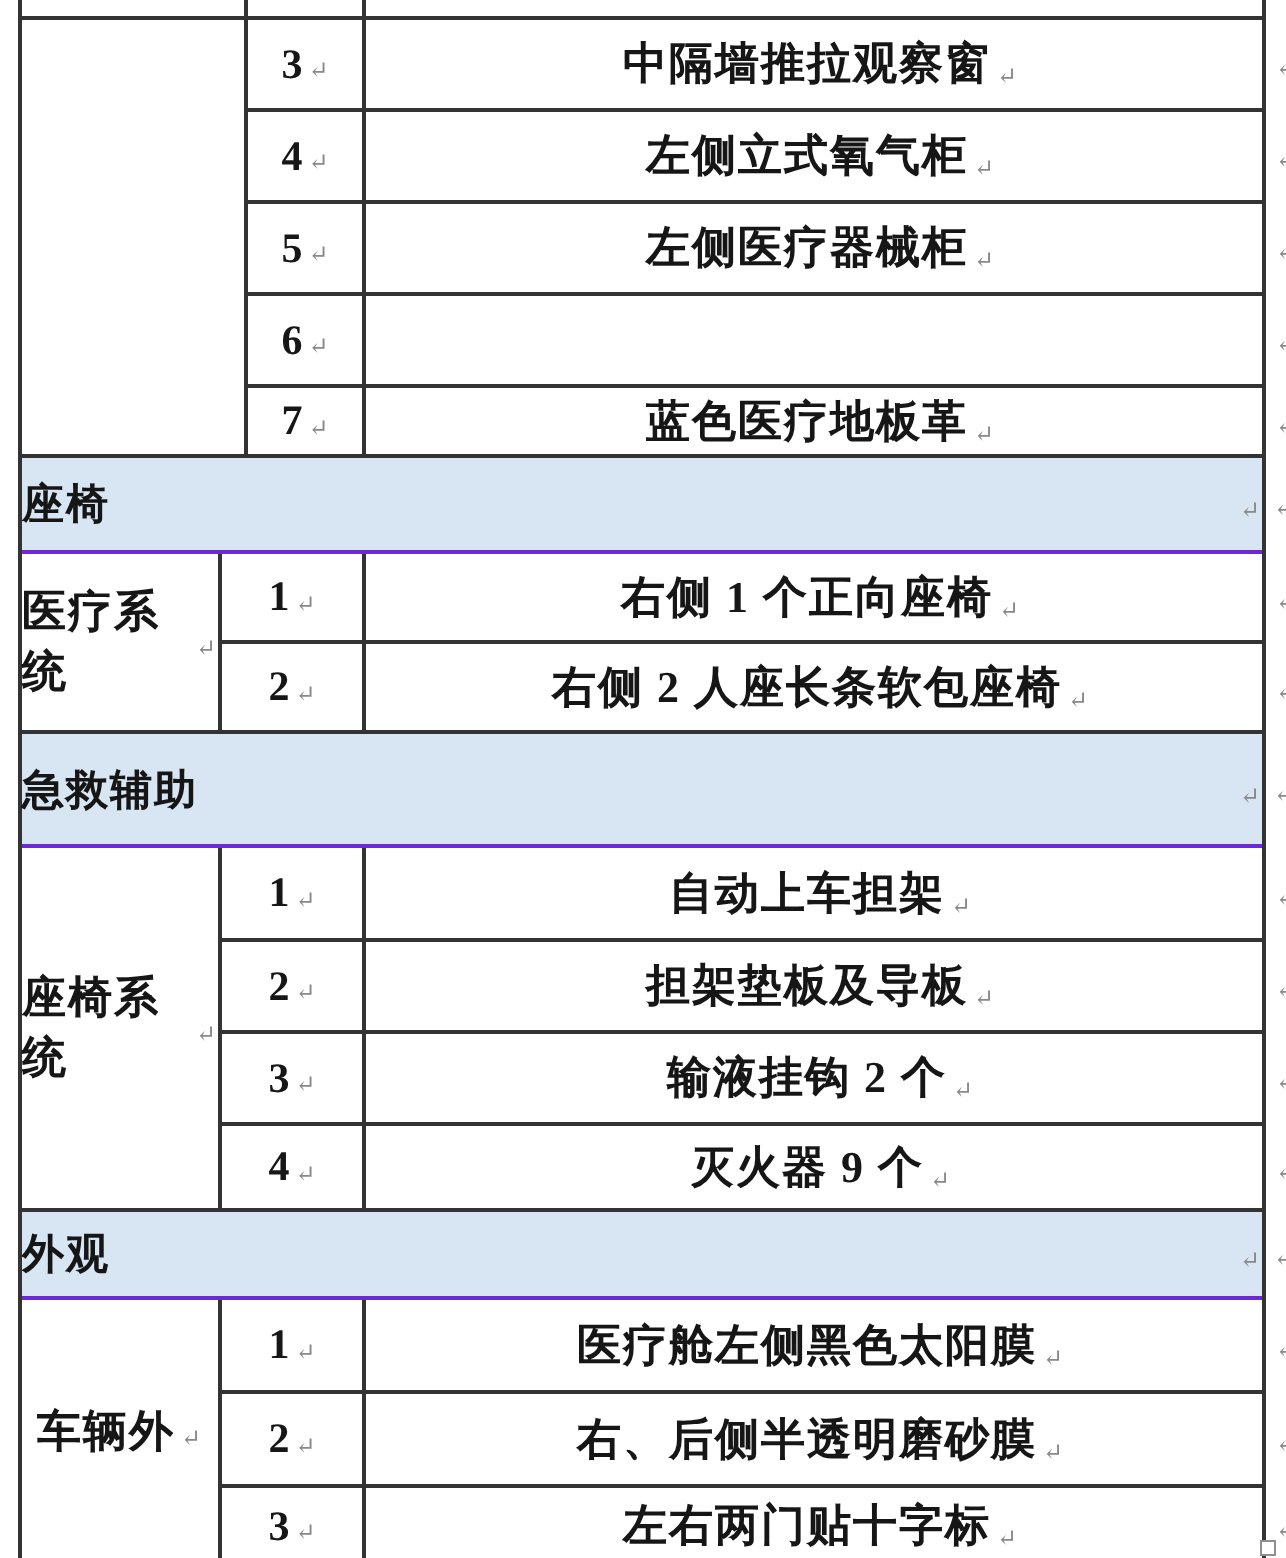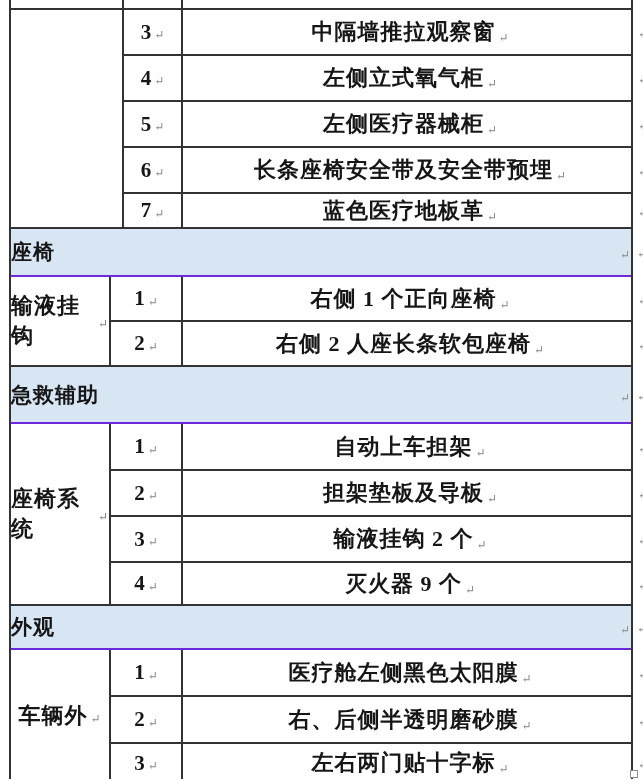--- a/index.html
+++ b/index.html
@@ -95,21 +95,20 @@
             <span class="m">↵</span>
           </div>
         <div class="desccell"><span>左侧医疗器械柜</span><span class="m">↵</span></div>
         <span class="rm">↵</span>
       </div>
       <div class="row div" style="height:46px">
         <div class="numcell">
             <span>6</span>
             <span class="m">↵</span>
           </div>
-        <div class="desccell"><span>长条座椅安全带及安全带预埋</span><span class="m">↵</span></div>
         <span class="rm">↵</span>
       </div>
       <div class="row" style="height:33px">
         <div class="numcell">
             <span>7</span>
             <span class="m">↵</span>
           </div>
         <div class="desccell"><span>蓝色医疗地板革</span><span class="m">↵</span></div>
         <span class="rm">↵</span>
       </div>
@@ -117,21 +116,21 @@
   </div>
 
   <div class="band" style="height:48px">
     <span>座椅</span>
       <span class="m">↵</span>
     <span class="rm">↵</span>
   </div>
 
   <div class="sec mid">
     <div class="labelcell">
-        <span>输液挂钩</span>
+        <span>医疗系统</span>
         <span class="m">↵</span>
       </div>
     <div class="rows">
       <div class="row div" style="height:45px">
         <div class="numcell">
             <span>1</span>
             <span class="m">↵</span>
           </div>
         <div class="desccell"><span>右侧 1 个正向座椅</span><span class="m">↵</span></div>
         <span class="rm">↵</span>

